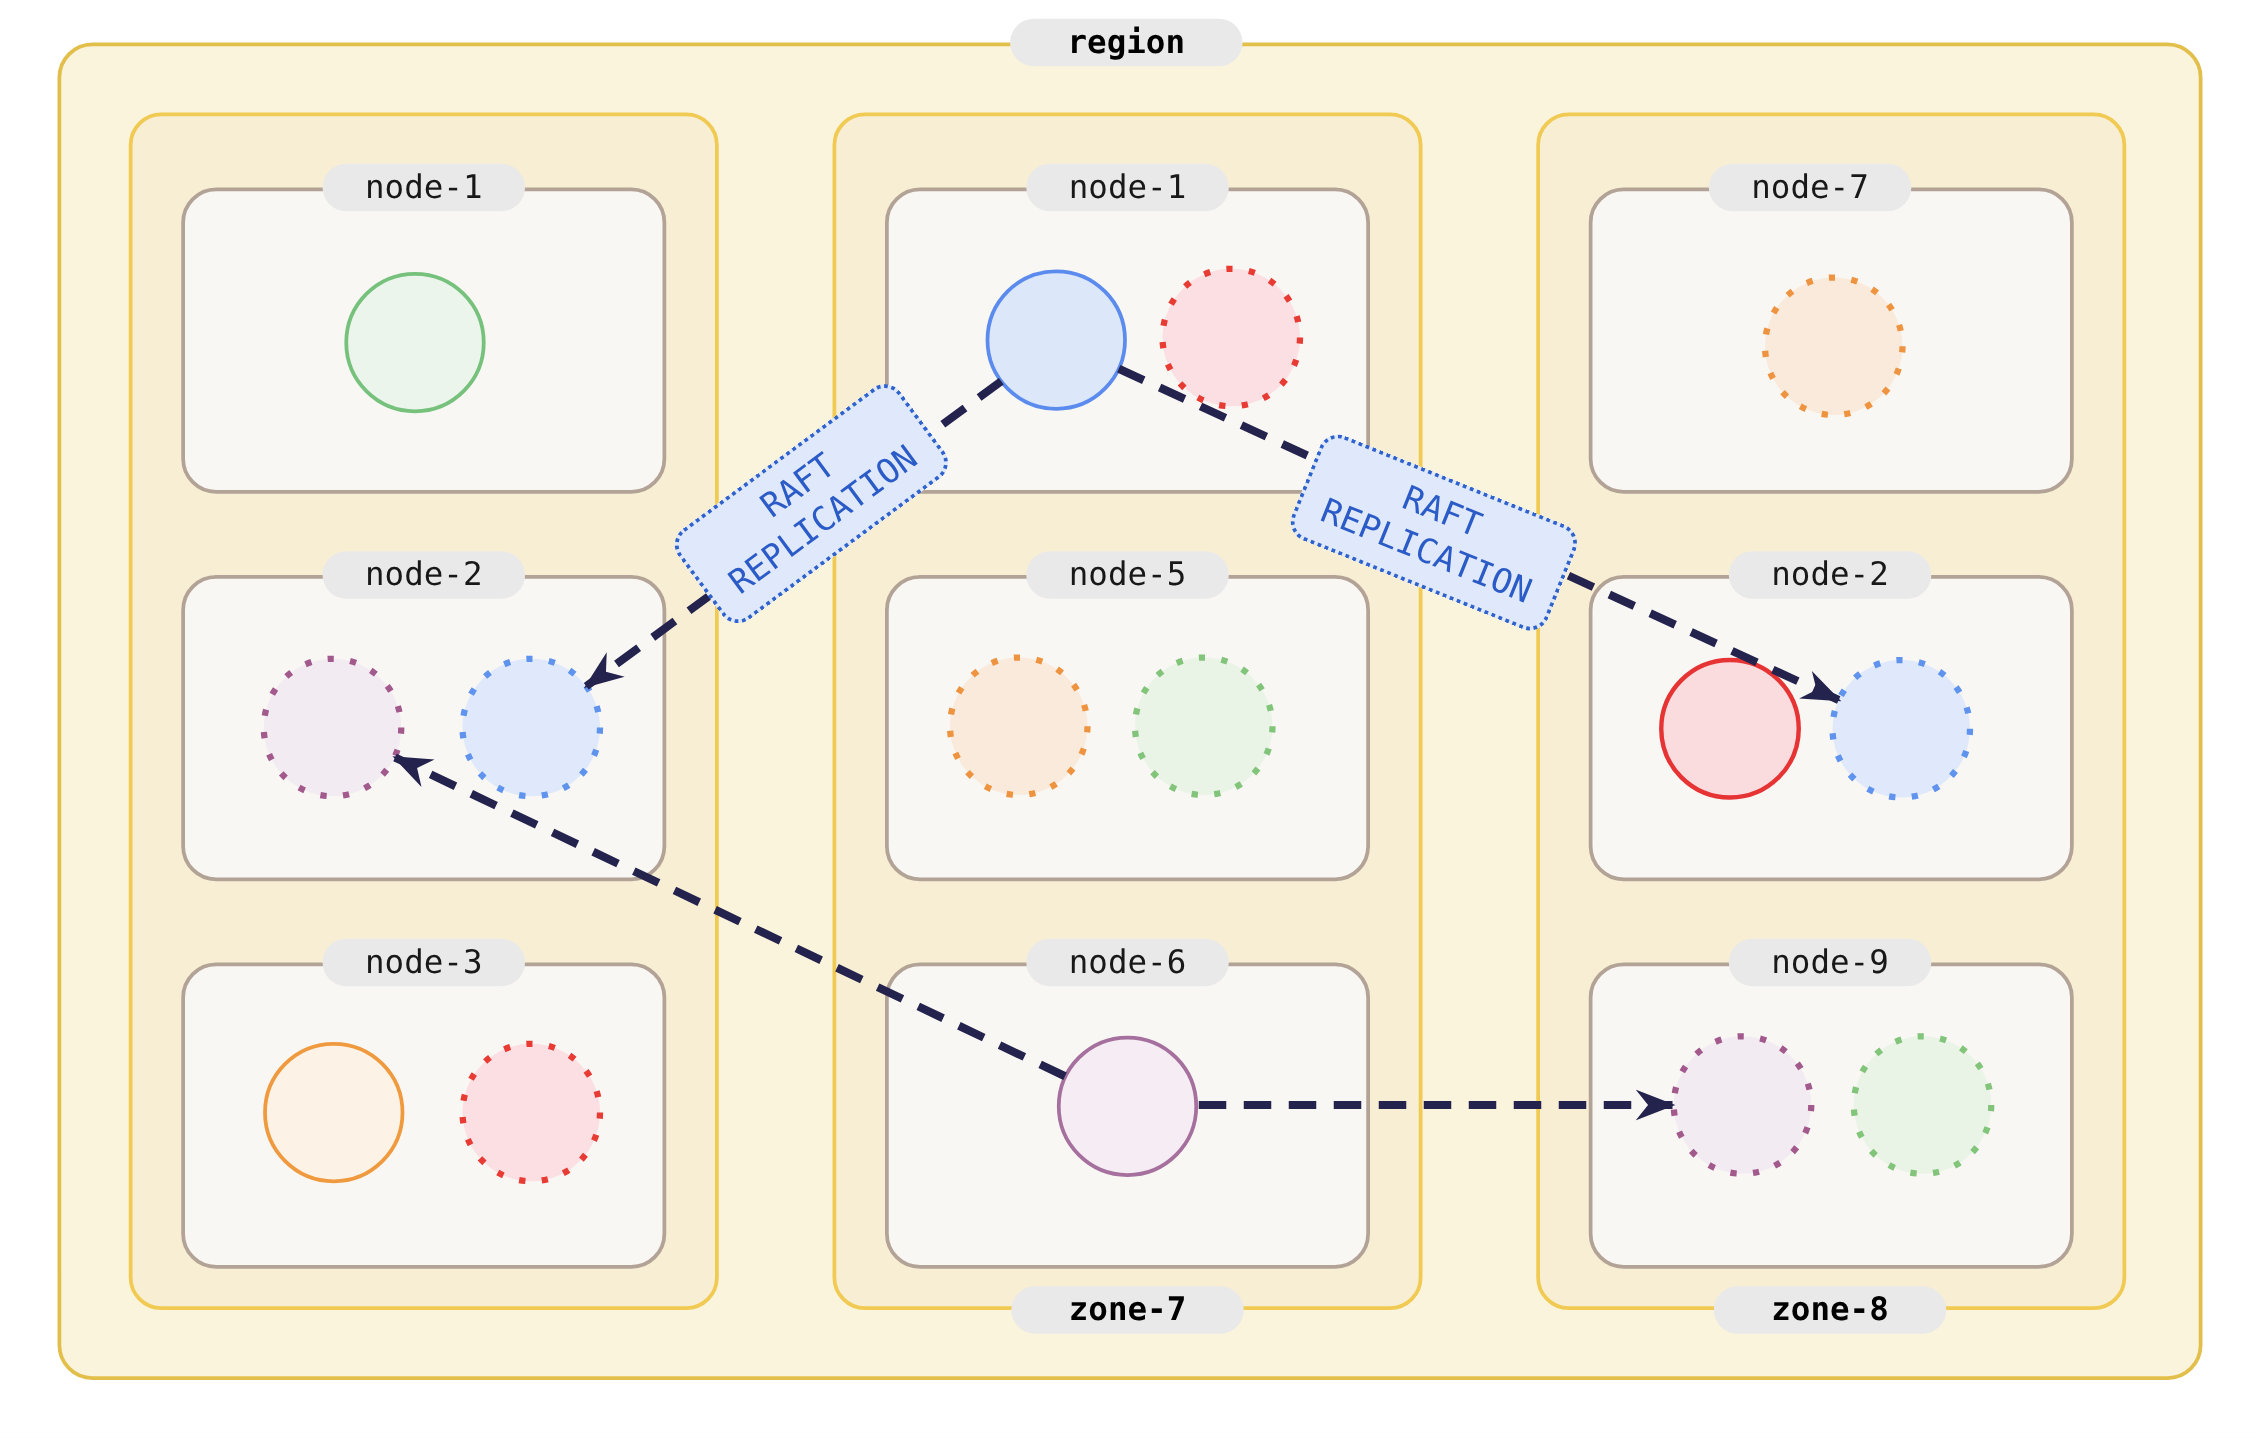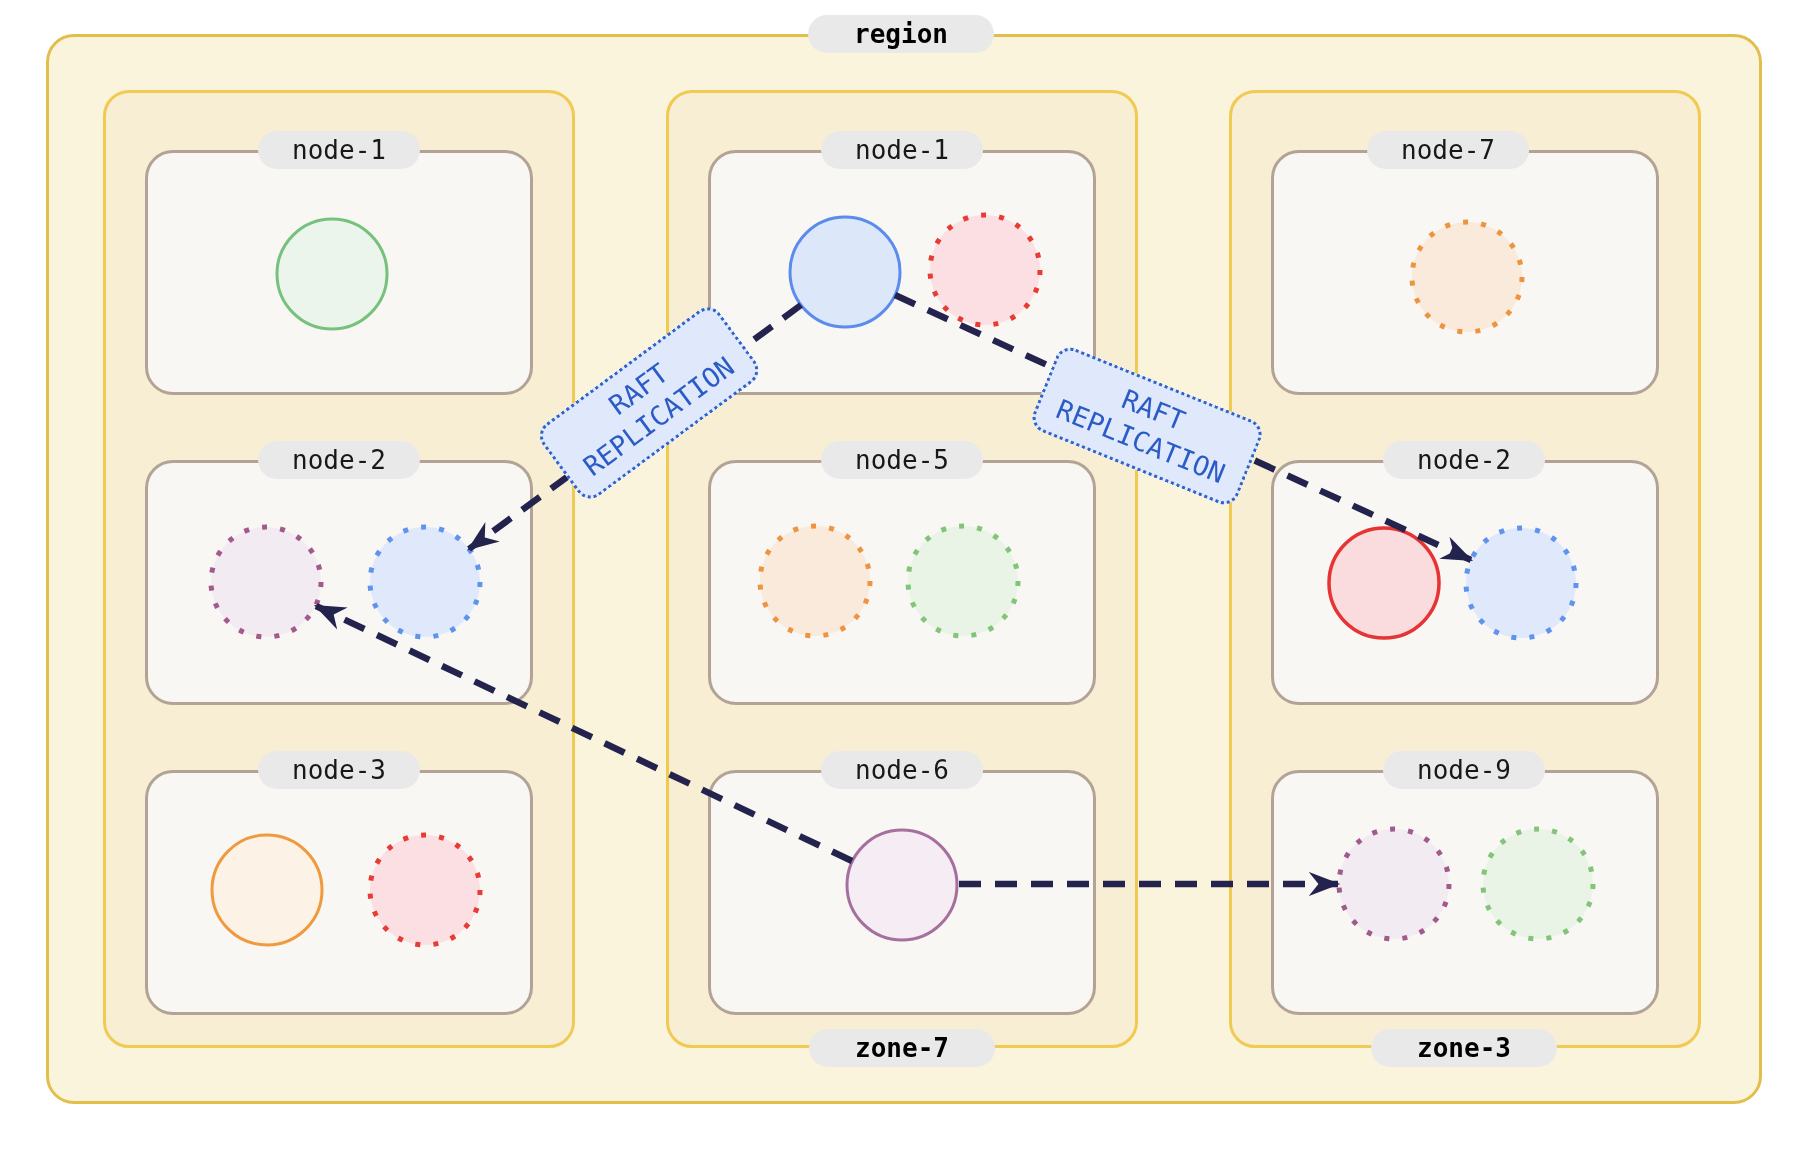--- a/index.html
+++ b/index.html
@@ -166,21 +166,21 @@
     <span>REPLICATION</span>
   </div>
   <div class="raft-label" id="raft-label-right">
     <span>RAFT</span><br>
     <span>REPLICATION</span>
   </div>
 
   <div class="pill bold" style="left:901px; top:34px;">region</div>
 
   <div class="pill bold" style="left:902px;  top:1048px;">zone-7</div>
-  <div class="pill bold" style="left:1464px; top:1048px;">zone-3</div>
+  <div class="pill bold" style="left:1464px; top:1048px;">zone-8</div>
 
   <div class="pill" style="left:339px;  top:150px;">node-1</div>
   <div class="pill" style="left:339px;  top:460px;">node-2</div>
   <div class="pill" style="left:339px;  top:770px;">node-3</div>
   <div class="pill" style="left:902px;  top:150px;">node-1</div>
   <div class="pill" style="left:902px;  top:460px;">node-5</div>
   <div class="pill" style="left:902px;  top:770px;">node-6</div>
   <div class="pill" style="left:1448px; top:150px;">node-7</div>
   <div class="pill" style="left:1464px; top:460px;">node-2</div>
   <div class="pill" style="left:1464px; top:770px;">node-9</div>

